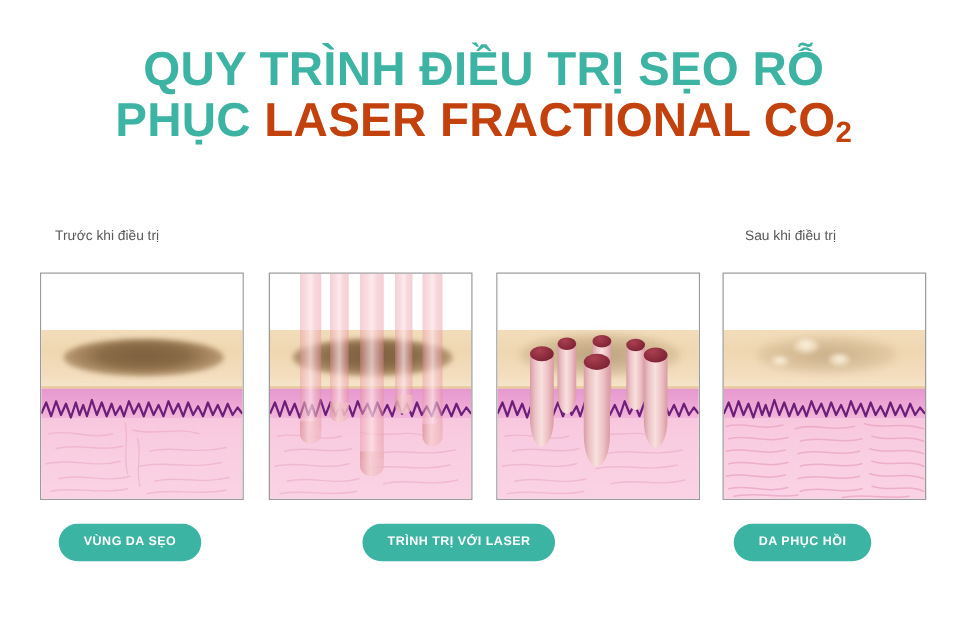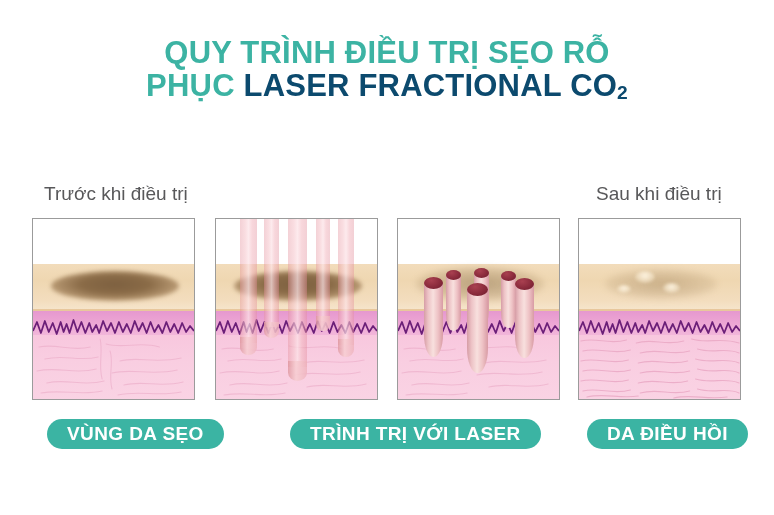--- a/index.html
+++ b/index.html
@@ -19,33 +19,33 @@
   
   #title-block {
     position: absolute;
     top: 36px;
     left: 0;
     width: 774px;
     text-align: center;
     line-height: 1.08;
   }
   .title-line {
-    font-size: 31px;
+    font-size: 38px;
     font-weight: bold;
     letter-spacing: 0.2px;
     white-space: nowrap;
   }
   .t-teal  { color: #3cb3a3; }
-  .t-orange{ color: #0c4a6e; }
+  .t-orange{ color: #c2410c; }
   .sub-2 { font-size: 0.62em; vertical-align: -0.18em; }
 
   
   .stage-caption {
     position: absolute;
-    font-size: 19px;
+    font-size: 11px;
     color: #58585a;
     font-weight: normal;
     white-space: nowrap;
   }
   #caption-before { left: 44px;  top: 183px; }
   #caption-after  { left: 596px; top: 183px; }
 
   
   #panels {
     position: absolute;
@@ -165,21 +165,21 @@
     border-radius: 50%;
     background: radial-gradient(ellipse at 50% 50%, rgba(120,95,60,.45) 0%, rgba(150,120,80,.28) 55%, rgba(190,160,120,0) 100%);
     filter: blur(3px);
   }
 
   
   .badge {
     position: absolute;
     background: #3bb4a3;
     color: #ffffff;
-    font-size: 19px;
+    font-size: 10px;
     font-weight: bold;
     letter-spacing: 0.4px;
     border-radius: 17px;
     height: 30px;
     line-height: 30px;
     text-align: center;
     white-space: nowrap;
     box-sizing: border-box;
     padding: 0 20px;
   }
@@ -346,13 +346,13 @@
         <path d="M120,54 C136,59 150,52 162,58"></path>
         <path d="M8,62 C26,58 42,64 60,61"></path>
         <path d="M96,63 C114,59 130,65 150,62"></path>
       </g>
     </svg>
   </div>
 </div>
 
 <div class="badge" id="badge-1">VÙNG DA SẸO</div>
 <div class="badge" id="badge-2">TRÌNH TRỊ VỚI LASER</div>
-<div class="badge" id="badge-3">DA ĐIỀU HỒI</div>
+<div class="badge" id="badge-3">DA PHỤC HỒI</div>
 
 </body></html>

